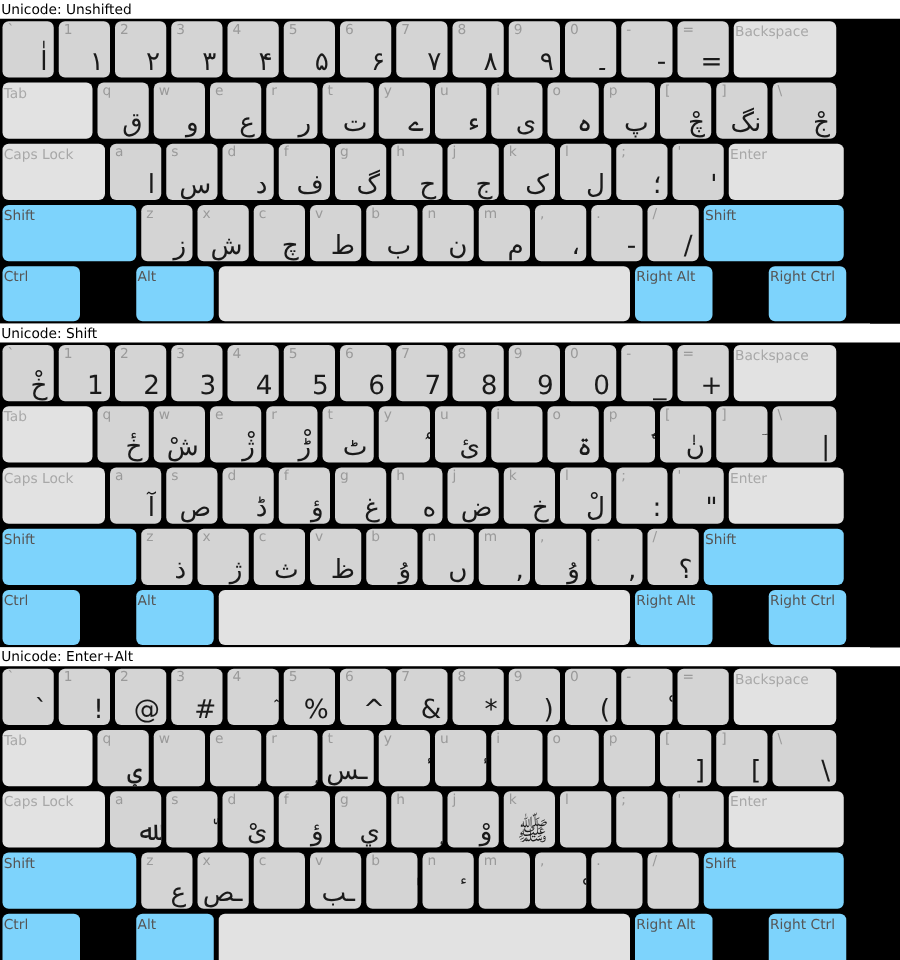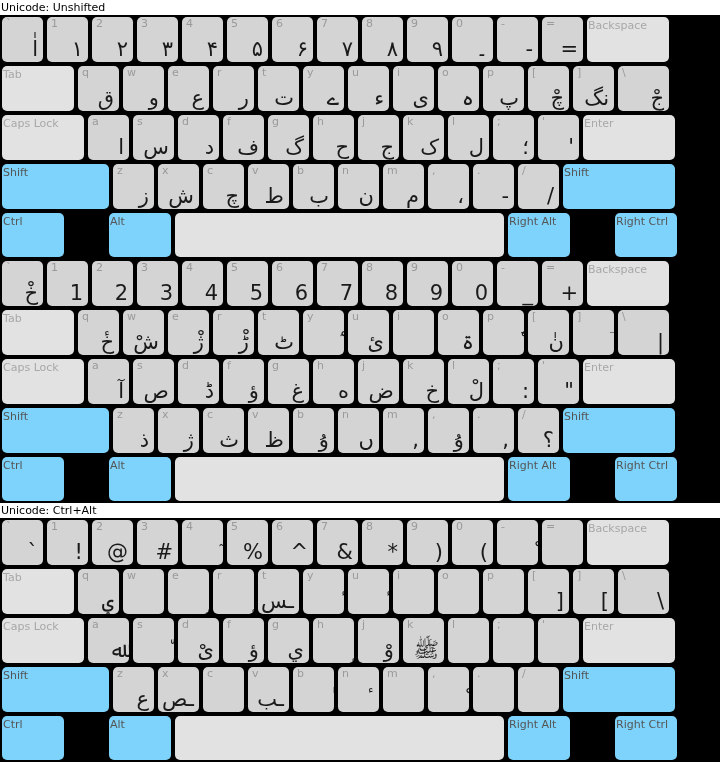--- a/index.html
+++ b/index.html
@@ -326,20 +326,21 @@
               <div class="modlabel">Right Alt</div>
             </div>
             <div class="key gap" style="width: 41px; margin: 2px 0px;"></div>
             <div class="key dark" style="width: 62px;">
               <div class="modlabel">Right Ctrl</div>
             </div>
           </div>
         </div>
       </div>
       <div class="section">
+        <div class="section-title">Unicode: Shift</div>
         <div class="kb">
           <div class="krow">
             <div class="key" style="width: 41px;">
               <div class="tl">`</div>
               <div class="main">خْ</div>
             </div>
             <div class="key" style="width: 41px;">
               <div class="tl">1</div>
               <div class="main">1</div>
             </div>
@@ -563,21 +564,21 @@
               <div class="modlabel">Right Alt</div>
             </div>
             <div class="key gap" style="width: 41px; margin: 2px 0px;"></div>
             <div class="key dark" style="width: 62px;">
               <div class="modlabel">Right Ctrl</div>
             </div>
           </div>
         </div>
       </div>
       <div class="section">
-        <div class="section-title">Unicode: Ctrl+Alt</div>
+        <div class="section-title">Unicode: Enter+Alt</div>
         <div class="kb">
           <div class="krow">
             <div class="key" style="width: 41px;">
               <div class="tl">`</div>
               <div class="main">`</div>
             </div>
             <div class="key" style="width: 41px;">
               <div class="tl">1</div>
               <div class="main">!</div>
             </div>

